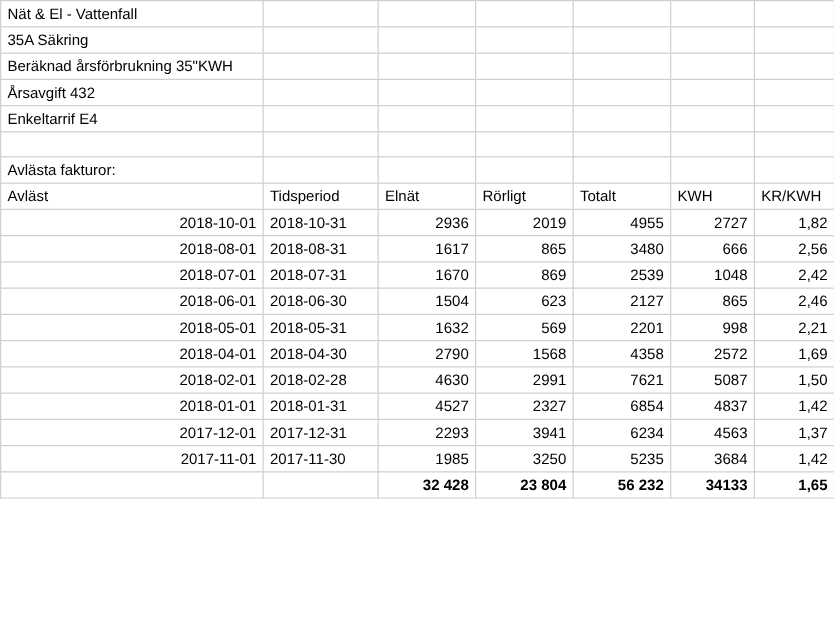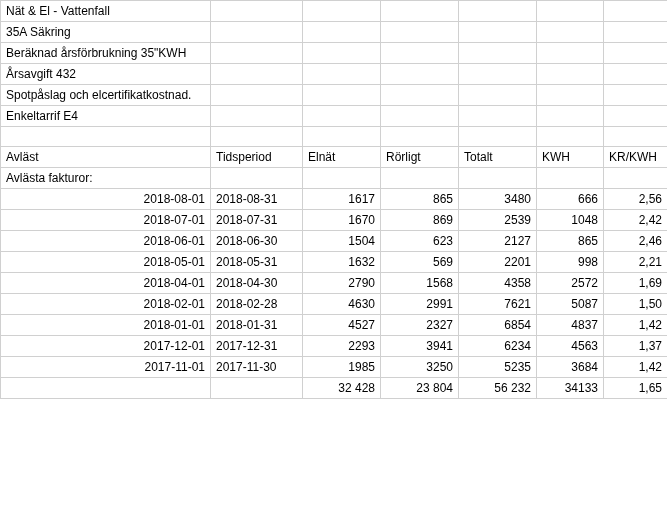--- a/index.html
+++ b/index.html
@@ -19,21 +19,21 @@
   }
   td, th {
     border: 1px solid #d0d0d0;
     padding: 3px 5px;
     height: 20px;
     text-align: left;
     overflow: hidden;
     white-space: nowrap;
   }
   .num { text-align: right; }
-  .bold { font-weight: normal; }
+  .bold { font-weight: bold; }
   col.c0 { width: 210px; }
   col.c1 { width: 92px; }
   col.c2 { width: 78px; }
   col.c3 { width: 78px; }
   col.c4 { width: 78px; }
   col.c5 { width: 67px; }
   col.c6 { width: 64px; }
 </style>
 </head>
 <body>
@@ -79,63 +79,63 @@
       <tr>
         <td>Årsavgift 432</td>
         <td></td>
         <td></td>
         <td></td>
         <td></td>
         <td></td>
         <td></td>
       </tr>
       <tr>
-        <td>Spotpåslag och elcertifikatkostnad.</td>
-        <td></td>
-        <td></td>
-        <td></td>
-        <td></td>
-        <td></td>
-        <td></td>
-      </tr>
-      <tr>
         <td>Enkeltarrif E4</td>
         <td></td>
         <td></td>
         <td></td>
         <td></td>
         <td></td>
         <td></td>
       </tr>
       <tr>
         <td></td>
+        <td></td>
+        <td></td>
+        <td></td>
+        <td></td>
+        <td></td>
+        <td></td>
+      </tr>
+      <tr>
+        <td>Avlästa fakturor:</td>
         <td></td>
         <td></td>
         <td></td>
         <td></td>
         <td></td>
         <td></td>
       </tr>
       <tr>
         <td>Avläst</td>
         <td>Tidsperiod</td>
         <td>Elnät</td>
         <td>Rörligt</td>
         <td>Totalt</td>
         <td>KWH</td>
         <td>KR/KWH</td>
       </tr>
       <tr>
-        <td>Avlästa fakturor:</td>
-        <td></td>
-        <td></td>
-        <td></td>
-        <td></td>
-        <td></td>
-        <td></td>
+        <td class="num">2018-10-01</td>
+        <td>2018-10-31</td>
+        <td class="num">2936</td>
+        <td class="num">2019</td>
+        <td class="num">4955</td>
+        <td class="num">2727</td>
+        <td class="num">1,82</td>
       </tr>
       <tr>
         <td class="num">2018-08-01</td>
         <td>2018-08-31</td>
         <td class="num">1617</td>
         <td class="num">865</td>
         <td class="num">3480</td>
         <td class="num">666</td>
         <td class="num">2,56</td>
       </tr>

